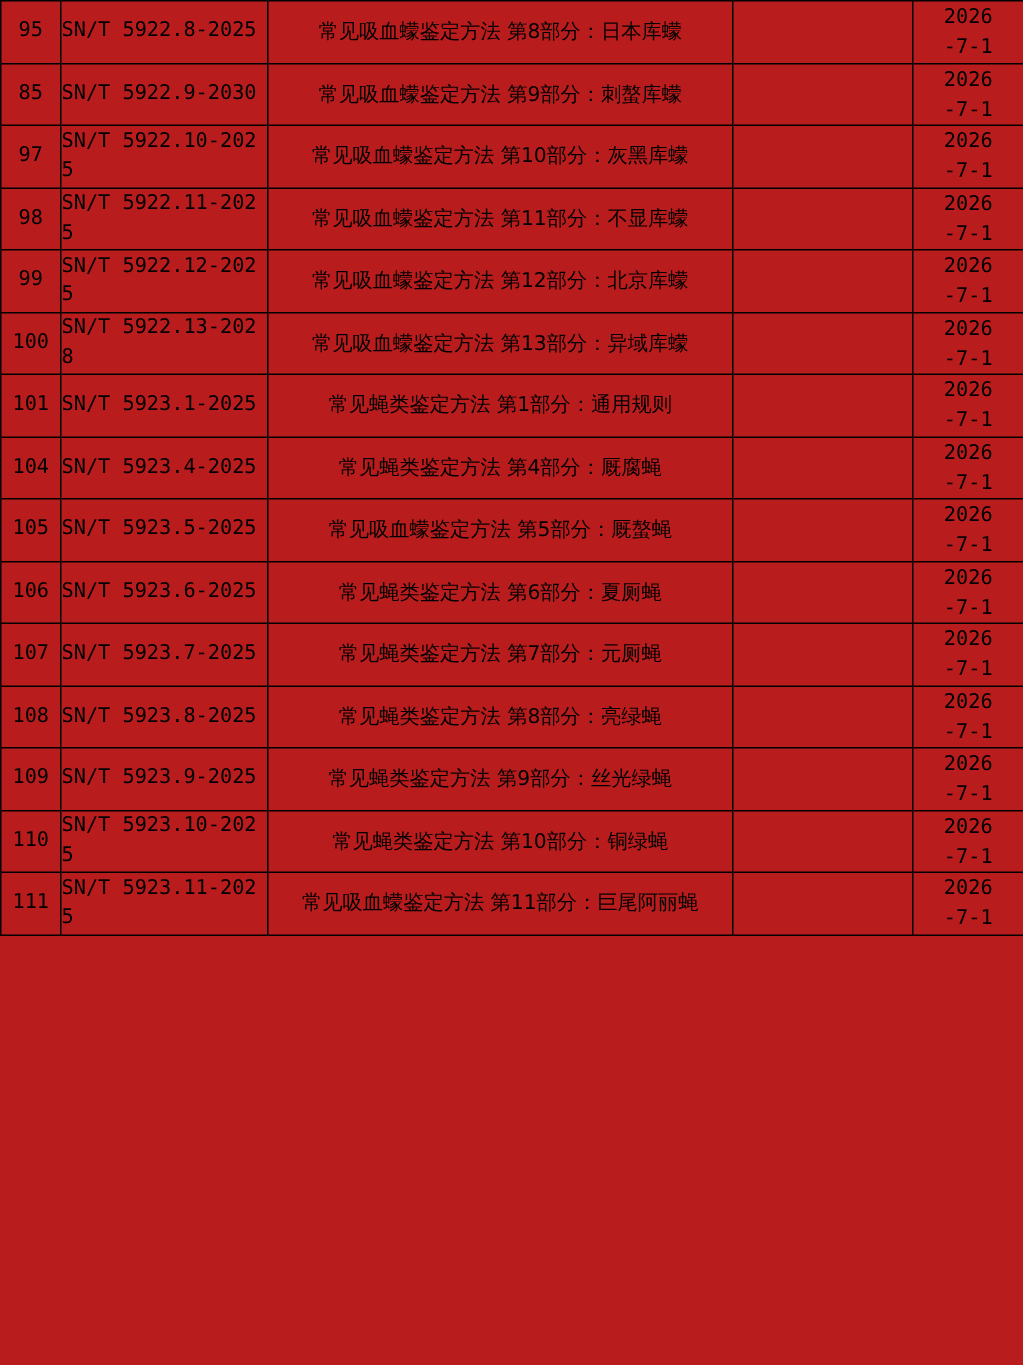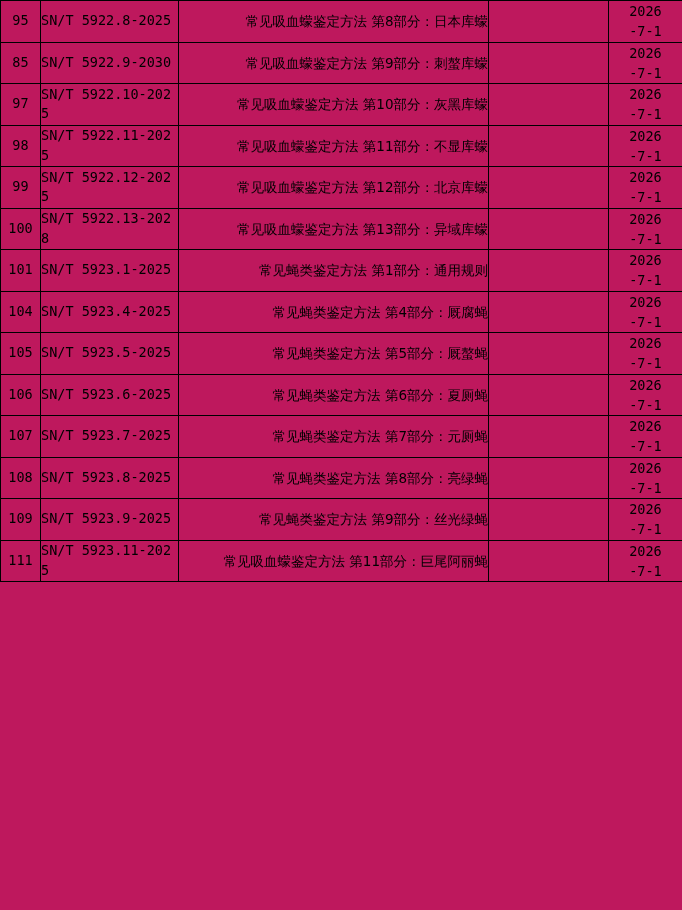--- a/index.html
+++ b/index.html
@@ -8,21 +8,21 @@
     background: #ffffff;
   }
   body {
     font-family: "Liberation Sans", sans-serif;
     color: #000000;
   }
   .page {
     width: 682px;
     height: 910px;
     position: relative;
-    background: #be185d;
+    background: #b91c1c;
     overflow: hidden;
     box-sizing: border-box;
   }
   table.std-table {
     border-collapse: collapse;
     width: 682px;
     table-layout: fixed;
   }
   table.std-table td {
     border: 1px solid #000000;
@@ -48,21 +48,21 @@
   }
   .cell-code {
     text-align: left;
     font-size: 13.5px;
     font-family: "DejaVu Sans Mono", monospace;
     line-height: 1.45;
     padding: 2px 6px 2px 8px;
     word-break: break-all;
   }
   .cell-title {
-    text-align: right;
+    text-align: center;
     font-size: 13.5px;
     font-family: "DejaVu Sans", "Liberation Sans", sans-serif;
     line-height: 1.5;
     padding: 2px 6px 2px 8px;
   }
   .cell-blank {
     font-size: 13.5px;
   }
   .cell-date {
     text-align: center;
@@ -163,21 +163,21 @@
           <td class="cell-title">常见蝇类鉴定方法  第4部分：厩腐蝇</td>
           <td class="cell-blank"></td>
           <td class="cell-date">
             <span class="d1">2026</span>
             <span class="d2">-7-1</span>
           </td>
         </tr>
         <tr>
           <td class="cell-no">105</td>
           <td class="cell-code">SN/T 5923.5-2025</td>
-          <td class="cell-title">常见蝇类鉴定方法  第5部分：厩螯蝇</td>
+          <td class="cell-title">常见吸血蠓鉴定方法  第5部分：厩螯蝇</td>
           <td class="cell-blank"></td>
           <td class="cell-date">
             <span class="d1">2026</span>
             <span class="d2">-7-1</span>
           </td>
         </tr>
         <tr>
           <td class="cell-no">106</td>
           <td class="cell-code">SN/T 5923.6-2025</td>
           <td class="cell-title">常见蝇类鉴定方法  第6部分：夏厕蝇</td>
@@ -204,20 +204,30 @@
           <td class="cell-blank"></td>
           <td class="cell-date">
             <span class="d1">2026</span>
             <span class="d2">-7-1</span>
           </td>
         </tr>
         <tr>
           <td class="cell-no">109</td>
           <td class="cell-code">SN/T 5923.9-2025</td>
           <td class="cell-title">常见蝇类鉴定方法  第9部分：丝光绿蝇</td>
+          <td class="cell-blank"></td>
+          <td class="cell-date">
+            <span class="d1">2026</span>
+            <span class="d2">-7-1</span>
+          </td>
+        </tr>
+        <tr>
+          <td class="cell-no">110</td>
+          <td class="cell-code">SN/T 5923.10-2025</td>
+          <td class="cell-title">常见蝇类鉴定方法  第10部分：铜绿蝇</td>
           <td class="cell-blank"></td>
           <td class="cell-date">
             <span class="d1">2026</span>
             <span class="d2">-7-1</span>
           </td>
         </tr>
         <tr>
           <td class="cell-no">111</td>
           <td class="cell-code">SN/T 5923.11-2025</td>
           <td class="cell-title">常见吸血蠓鉴定方法  第11部分：巨尾阿丽蝇</td>

